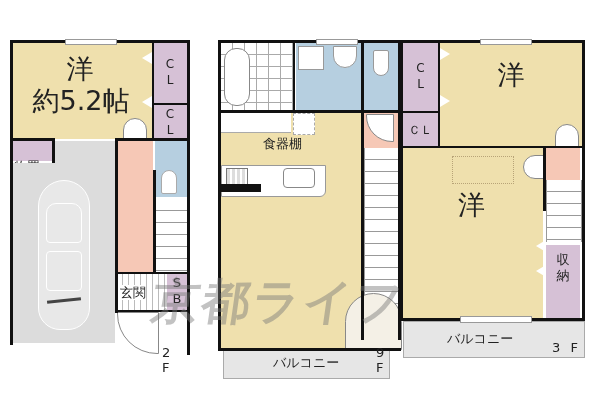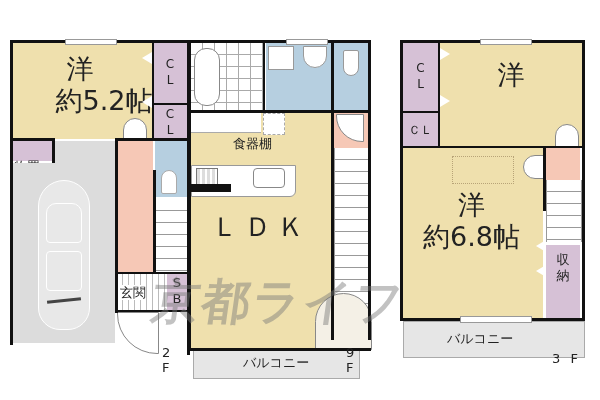--- a/index.html
+++ b/index.html
@@ -24,21 +24,21 @@
   .tri { position: absolute; width: 0; height: 0; border-top: 6px solid transparent; border-bottom: 6px solid transparent; border-right: 10px solid #fff; }
   .watermark { position: absolute; left: 152px; top: 270px; font-size: 48px; font-weight: bold; color: rgba(120,120,120,0.45); letter-spacing: 2px; white-space: nowrap; transform: skewX(-8deg); }
 </style>
 </head>
 <body>
 
 <div class="abs" style="left:10px;top:40px;width:180px;height:315px;">
 
   <div class="abs room-yellow" style="left:2px;top:2px;width:140px;height:97px;"></div>
   <div class="label-big" style="left:0;top:14px;width:140px;">洋</div>
-  <div class="label-big" style="left:16px;top:46px;width:140px;padding-left:8px;">約5.2帖</div>
+  <div class="label-big" style="left:1px;top:46px;width:140px;">約5.2帖</div>
   <div class="tri" style="left:132px;top:12px;"></div>
   <div class="tri" style="left:132px;top:56px;"></div>
 
   <div class="abs room-purple" style="left:143px;top:3px;width:34px;height:60px;"></div>
   <div class="label-cl" style="left:143px;top:16px;width:34px;white-space:pre;">C
 L</div>
   <div class="abs room-purple" style="left:143px;top:65px;width:34px;height:33px;"></div>
   <div class="label-cl" style="left:143px;top:66px;width:34px;white-space:pre;">C
 L</div>
 
@@ -79,41 +79,40 @@
   <div class="wall" style="left:142px;top:0;width:2px;height:100px;"></div>
   <div class="wall" style="left:142px;top:63px;width:38px;height:2px;"></div>
   <div class="wall" style="left:105px;top:98px;width:3px;height:175px;"></div>
   <div class="wall" style="left:143px;top:130px;width:3px;height:104px;"></div>
   <div class="wall" style="left:105px;top:232px;width:75px;height:2px;"></div>
   <div class="wall" style="left:105px;top:270px;width:75px;height:2px;"></div>
   <div class="window" style="left:55px;top:-1px;width:50px;height:4px;"></div>
   <div class="floor-label" style="left:152px;top:305px;">2 F</div>
 </div>
 
-<div class="abs" style="left:188px;top:40px;width:185px;height:315px;">
+<div class="abs" style="left:218px;top:40px;width:185px;height:315px;">
 
   <div class="abs room-white" style="left:3px;top:3px;width:72px;height:67px;background-image:repeating-linear-gradient(to right,#fff 0,#fff 11px,#aaa 11px,#aaa 12px),repeating-linear-gradient(to bottom,#fff 0,#fff 11px,#aaa 11px,#aaa 12px);background-blend-mode:darken;"></div>
   <div class="abs" style="left:6px;top:8px;width:26px;height:58px;background:#fff;border:1px solid #888;border-radius:12px;"></div>
 
   <div class="abs room-blue" style="left:78px;top:3px;width:65px;height:67px;"></div>
   <div class="abs" style="left:80px;top:6px;width:26px;height:24px;background:#fff;border:1px solid #999;"></div>
   <div class="abs" style="left:115px;top:6px;width:24px;height:22px;background:#fff;border:1px solid #999;border-radius:0 0 12px 12px;"></div>
 
   <div class="abs room-blue" style="left:146px;top:3px;width:34px;height:67px;"></div>
   <div class="abs" style="left:155px;top:10px;width:16px;height:26px;background:#fff;border:1px solid #999;border-radius:2px 2px 8px 8px;"></div>
 
   <div class="abs room-yellow" style="left:3px;top:73px;width:140px;height:235px;"></div>
   <div class="abs room-white" style="left:3px;top:73px;width:70px;height:20px;border-bottom:1px solid #aaa;"></div>
   <div class="abs" style="left:75px;top:73px;width:22px;height:22px;border:1px dashed #aaa;background:#fff;"></div>
   <div class="label-sm" style="left:45px;top:96px;">食器棚</div>
   <div class="abs room-white" style="left:3px;top:125px;width:105px;height:32px;border:1px solid #999;border-radius:0 0 6px 0;"></div>
   <div class="abs" style="left:8px;top:128px;width:22px;height:18px;border:1px solid #777;background:repeating-linear-gradient(to right,#ddd 0,#ddd 3px,#fff 3px,#fff 5px);"></div>
   <div class="abs" style="left:65px;top:128px;width:32px;height:20px;border:1px solid #888;border-radius:4px;background:#fff;"></div>
   <div class="wall" style="left:3px;top:144px;width:40px;height:8px;"></div>
-  <div class="label-big" style="left:3px;top:172px;width:140px;letter-spacing:6px;">ＬＤＫ</div>
 
   <div class="abs room-pink" style="left:146px;top:73px;width:34px;height:35px;"></div>
   <div class="door-arc" style="left:148px;top:74px;width:26px;height:26px;border-radius:0 0 0 26px;"></div>
   <div class="stairs" style="left:146px;top:108px;width:34px;height:160px;"></div>
   <div class="door-arc" style="left:127px;top:253px;width:55px;height:55px;border-radius:55px 55px 0 0;background:#f4f0e6;"></div>
 
   <div class="balcony" style="left:5px;top:310px;width:165px;height:27px;"></div>
   <div class="label-sm" style="left:55px;top:315px;">バルコニー</div>
 
   <div class="wall" style="left:0;top:0;width:183px;height:3px;"></div>
@@ -138,21 +137,20 @@
   <div class="abs room-yellow" style="left:40px;top:3px;width:142px;height:103px;"></div>
   <div class="tri" style="left:40px;top:8px;border-right:none;border-left:10px solid #fff;"></div>
   <div class="tri" style="left:40px;top:55px;border-right:none;border-left:10px solid #fff;"></div>
   <div class="label-big" style="left:40px;top:20px;width:142px;">洋</div>
   <div class="door-arc" style="left:155px;top:84px;width:22px;height:22px;border-radius:22px 22px 0 0;"></div>
 
   <div class="abs room-yellow" style="left:3px;top:108px;width:140px;height:170px;"></div>
   <div class="abs" style="left:52px;top:116px;width:62px;height:28px;border:1px dotted #b8a478;"></div>
   <div class="door-arc" style="left:123px;top:115px;width:22px;height:22px;border-radius:22px 0 0 22px;"></div>
   <div class="label-big" style="left:0;top:150px;width:143px;">洋</div>
-  <div class="label-big" style="left:0;top:182px;width:143px;">約6.8帖</div>
 
   <div class="abs room-pink" style="left:146px;top:108px;width:34px;height:32px;"></div>
   <div class="stairs" style="left:146px;top:140px;width:34px;height:62px;"></div>
 
   <div class="abs room-purple" style="left:146px;top:205px;width:34px;height:73px;"></div>
   <div class="label-cl" style="left:146px;top:212px;width:34px;white-space:pre;font-size:13px;">収
 納</div>
   <div class="tri" style="left:136px;top:200px;"></div>
   <div class="tri" style="left:136px;top:225px;"></div>
 
@@ -163,16 +161,16 @@
   <div class="wall" style="left:0;top:0;width:3px;height:280px;"></div>
   <div class="wall" style="left:182px;top:0;width:3px;height:280px;"></div>
   <div class="wall" style="left:38px;top:0;width:2px;height:108px;"></div>
   <div class="wall" style="left:0;top:71px;width:40px;height:2px;"></div>
   <div class="wall" style="left:0;top:106px;width:185px;height:2px;"></div>
   <div class="wall" style="left:143px;top:106px;width:3px;height:65px;"></div>
   <div class="wall" style="left:0;top:278px;width:60px;height:3px;"></div>
   <div class="wall" style="left:130px;top:278px;width:55px;height:3px;"></div>
   <div class="window" style="left:60px;top:276px;width:70px;height:5px;"></div>
   <div class="window" style="left:80px;top:-1px;width:50px;height:4px;"></div>
-  <div class="floor-label" style="left:152px;top:300px;margin-top:11px;">3 F</div>
+  <div class="floor-label" style="left:152px;top:300px;">3 F</div>
 </div>
 
 <div class="watermark">京都ライフ</div>
 
 </body></html>

